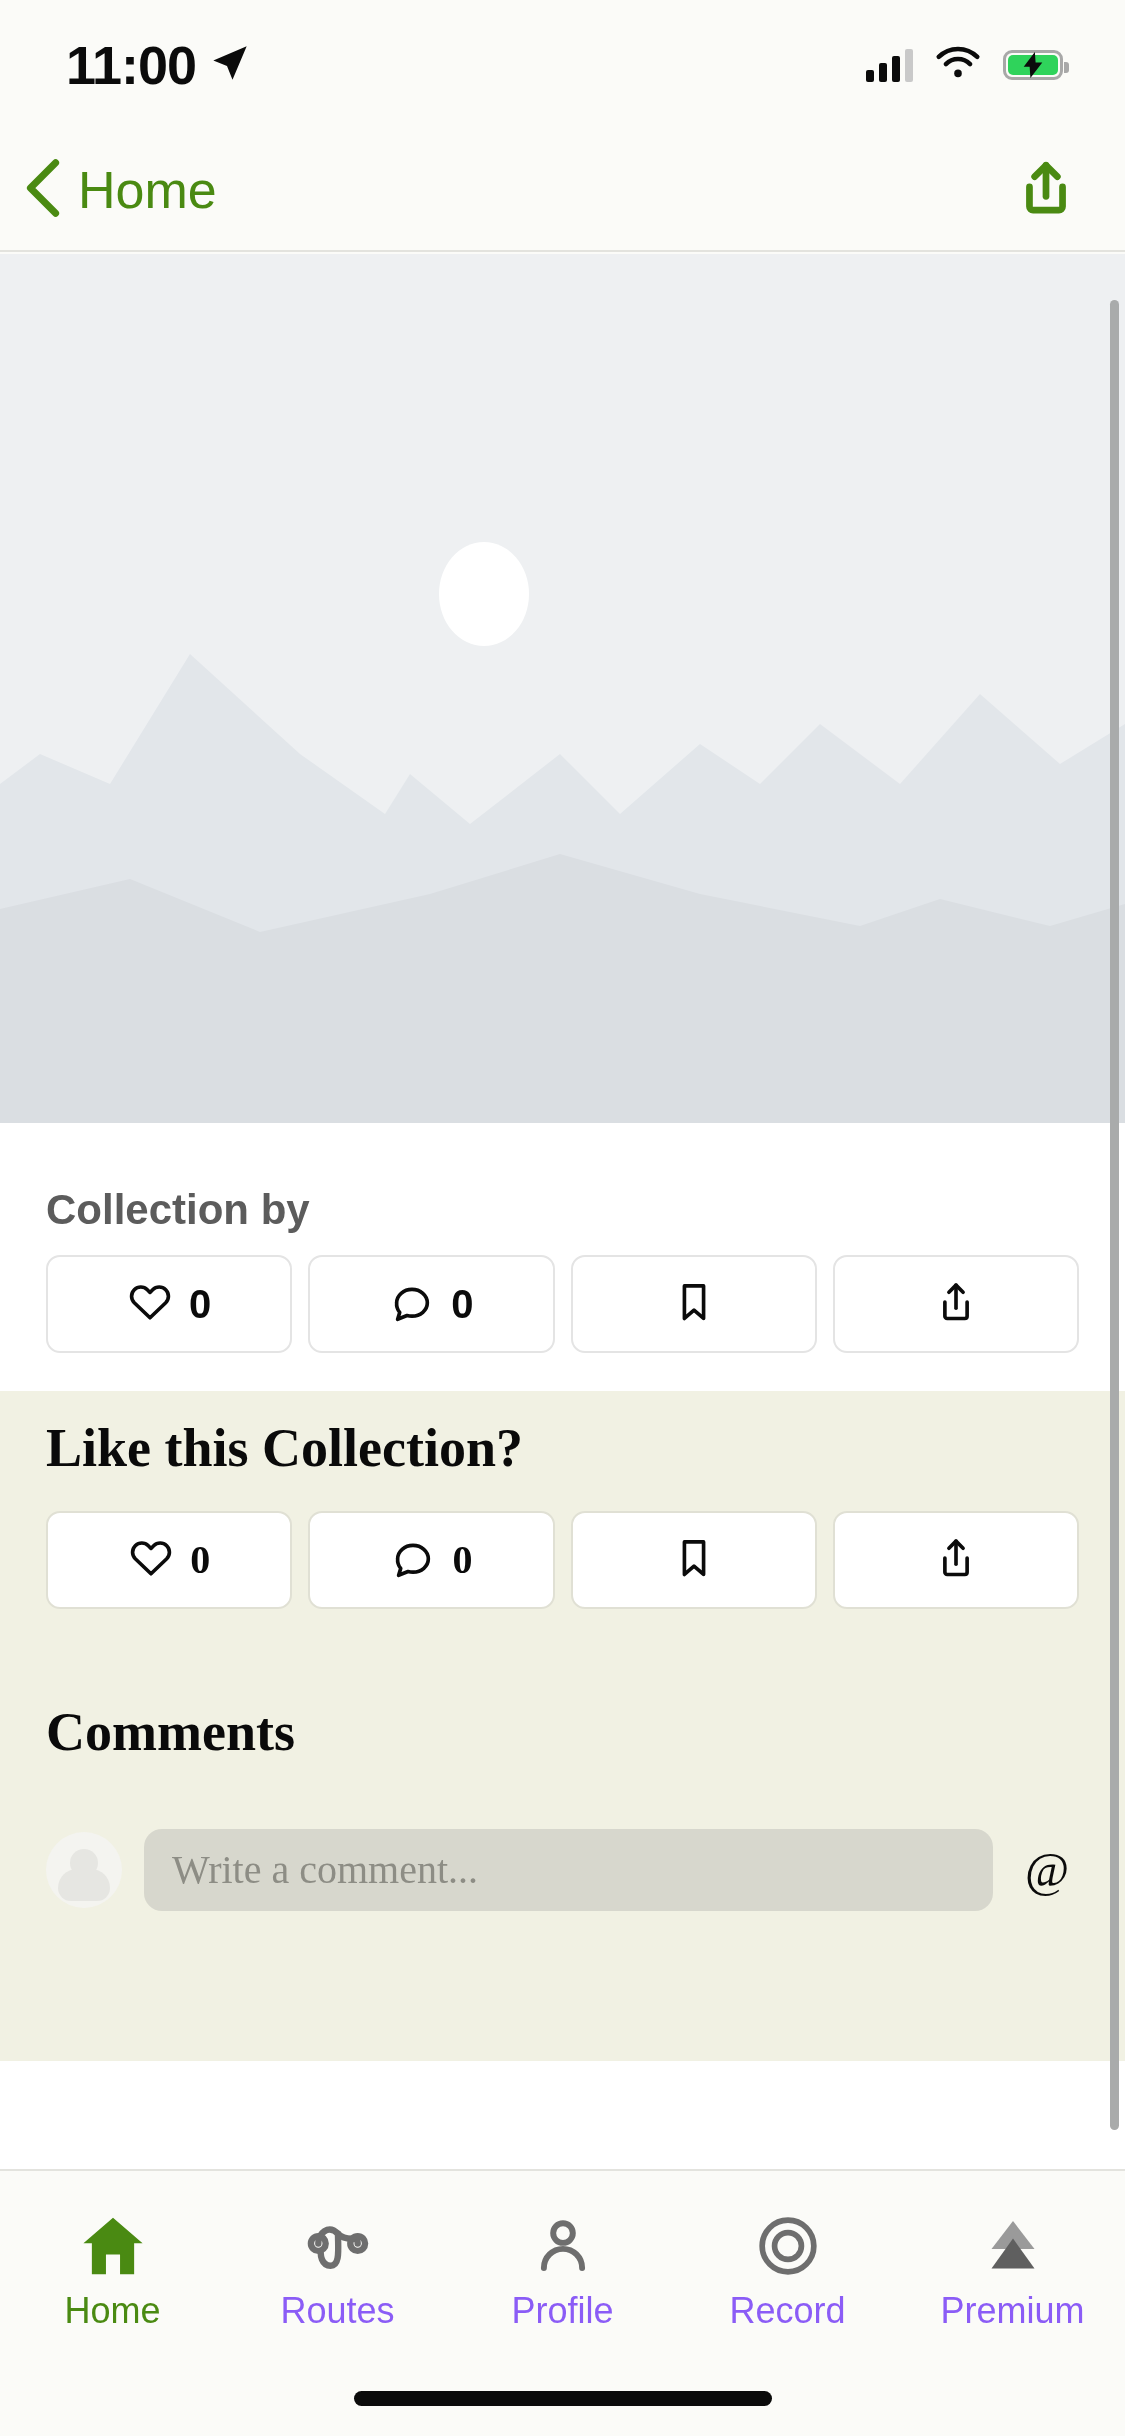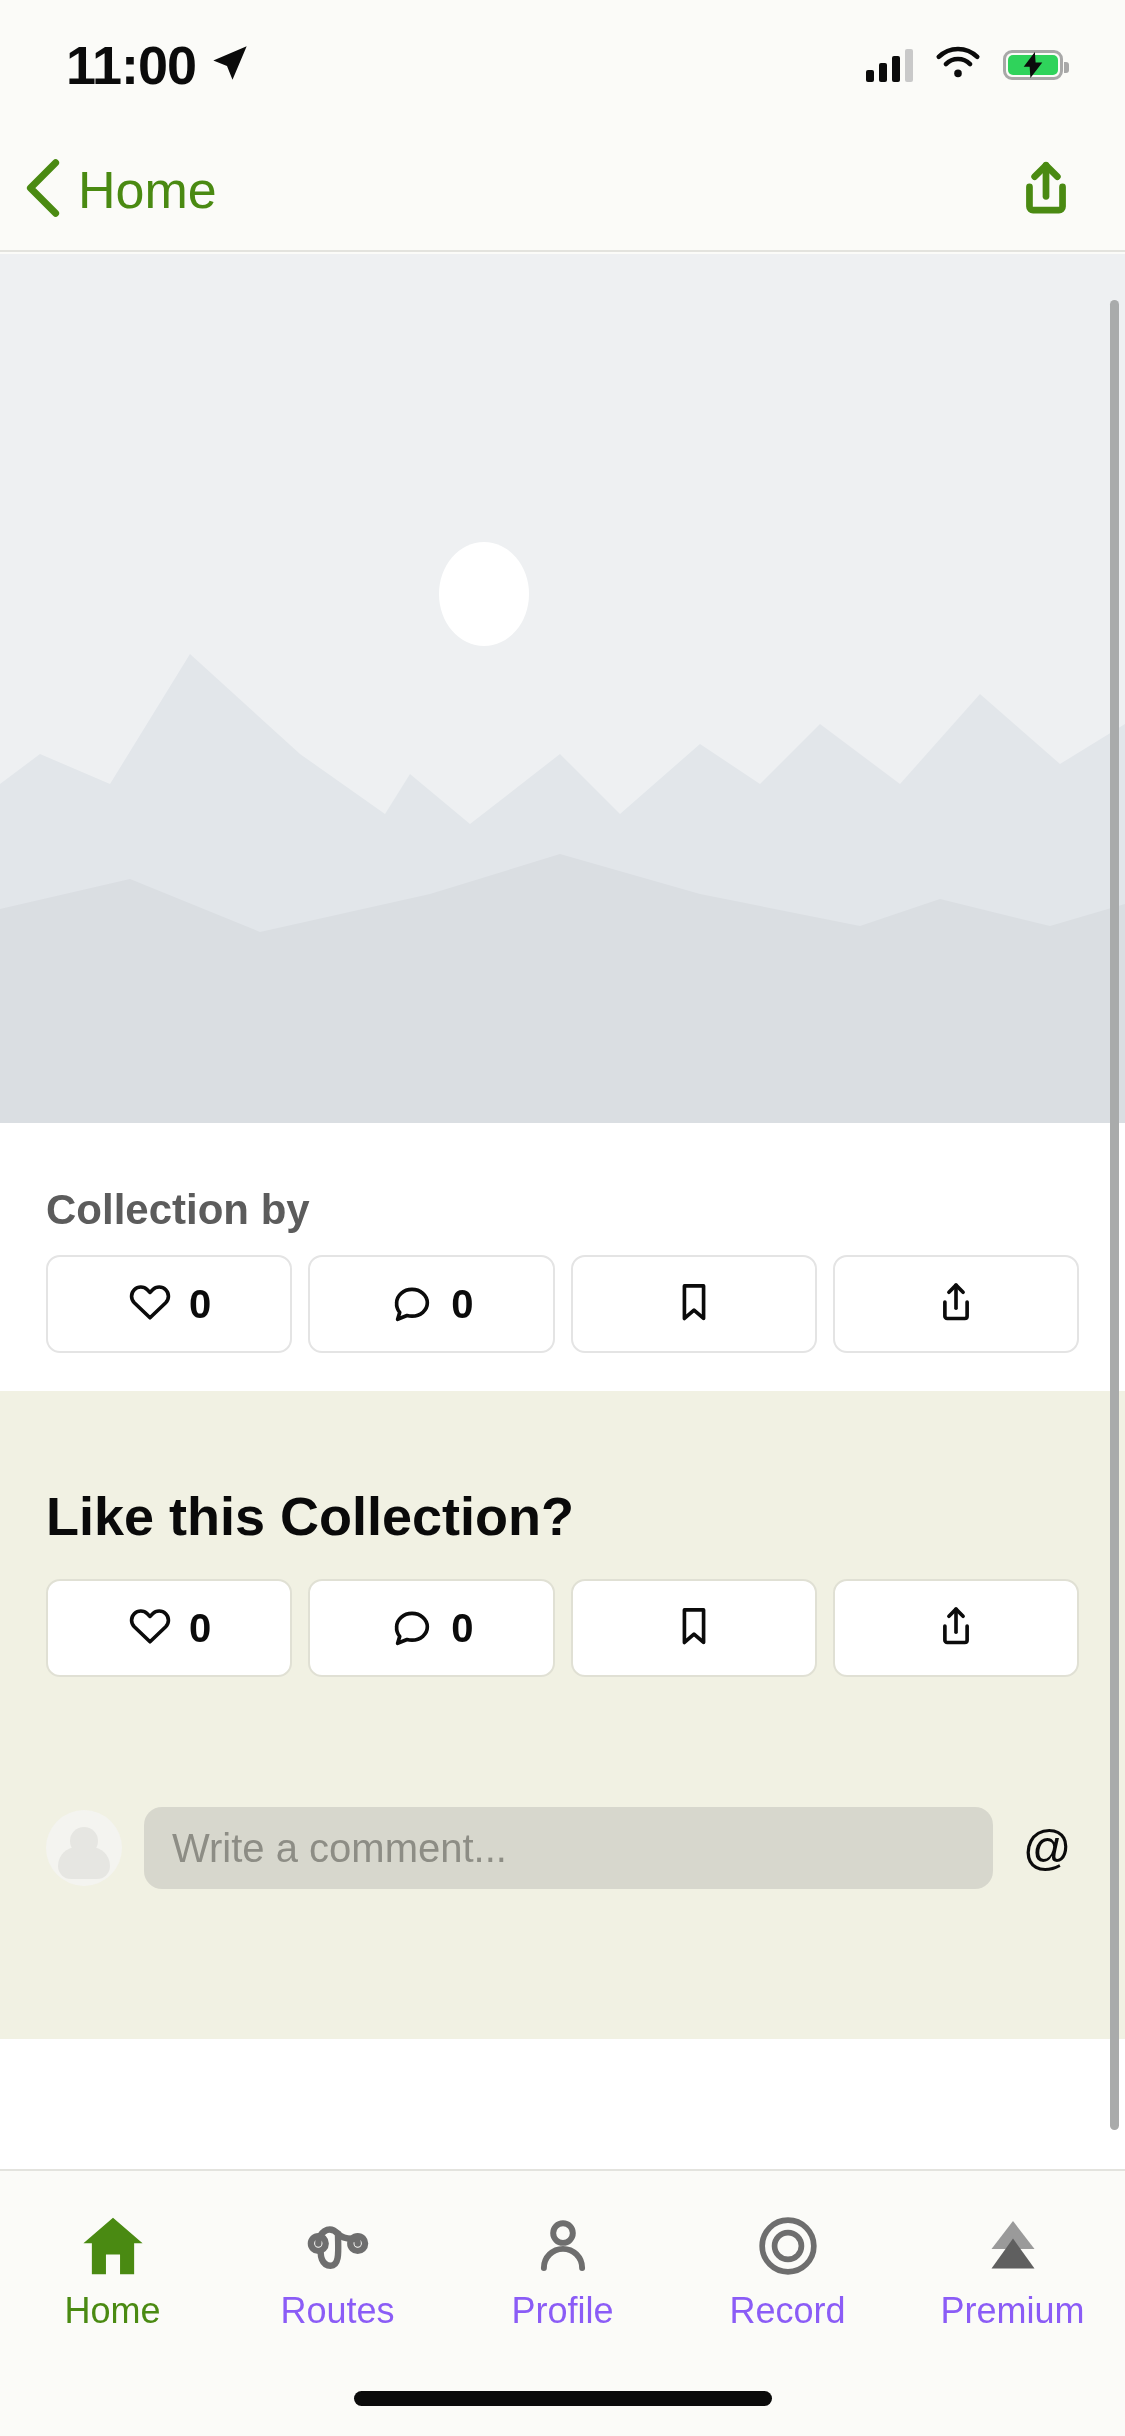--- a/index.html
+++ b/index.html
@@ -57,21 +57,21 @@
   .actionrow{ display:flex; gap:16px; }
   .act{
     flex:1; height:98px; background:#ffffff; border:2px solid #e4e4e4; border-radius:14px;
     display:flex; align-items:center; justify-content:center; gap:16px;
   }
   .act-count{ font-size:40px; font-weight:bold; color:#0b0b0b; line-height:1; }
 
   .info-pad{ height:38px; background:#ffffff; }
 
   
-  .cream{ background:#f1f1e3; padding:98px 46px 0 46px; }
+  .cream{ background:#f1f1e3; padding:30px 46px 0 46px;font-family:Liberation Serif, serif; }
   .sec-title{ font-size:54px; font-weight:bold; color:#0a0a0a; line-height:1; margin-bottom:36px; }
   .cream .act{ border-color:#e0e0d4; }
   .gap-lg{ height:96px; }
 
   .comment-row{ display:flex; align-items:center; gap:22px; padding-top:34px; }
   .avatar{ width:76px; height:76px; border-radius:50%; background:#f4f4f0; position:relative; flex:none; }
   .avatar .ah{ position:absolute; left:50%; top:17px; transform:translateX(-50%); width:28px; height:28px; border-radius:50%; background:#e6e6e2; }
   .avatar .ab{ position:absolute; left:50%; bottom:7px; transform:translateX(-50%); width:52px; height:32px; border-radius:26px 26px 18px 18px; background:#e6e6e2; }
   .comment-input{
     flex:1; height:82px; background:#d7d7cd; border-radius:18px;
@@ -250,20 +250,21 @@
               <path d="M8.3 6.9 12 3.2l3.7 3.7" stroke="#0b0b0b" stroke-width="1.9" fill="none" stroke-linecap="round" stroke-linejoin="round"></path>
               <path d="M6.2 12v7.4a1.2 1.2 0 0 0 1.2 1.2h9.2a1.2 1.2 0 0 0 1.2-1.2V12" stroke="#0b0b0b" stroke-width="1.9" fill="none" stroke-linecap="round" stroke-linejoin="round"></path>
             </svg>
           </span>
         </div>
 
       </div>
 
       <div class="gap-lg"></div>
 
+      <div class="sec-title">Comments</div>
 
       <div class="comment-row">
         <span class="avatar">
           <span class="ah"></span>
             <span class="ab"></span>
         </span>
         <div class="comment-input">
           <span>Write a comment...</span>
         </div>
         <div class="at-btn">@</div>

